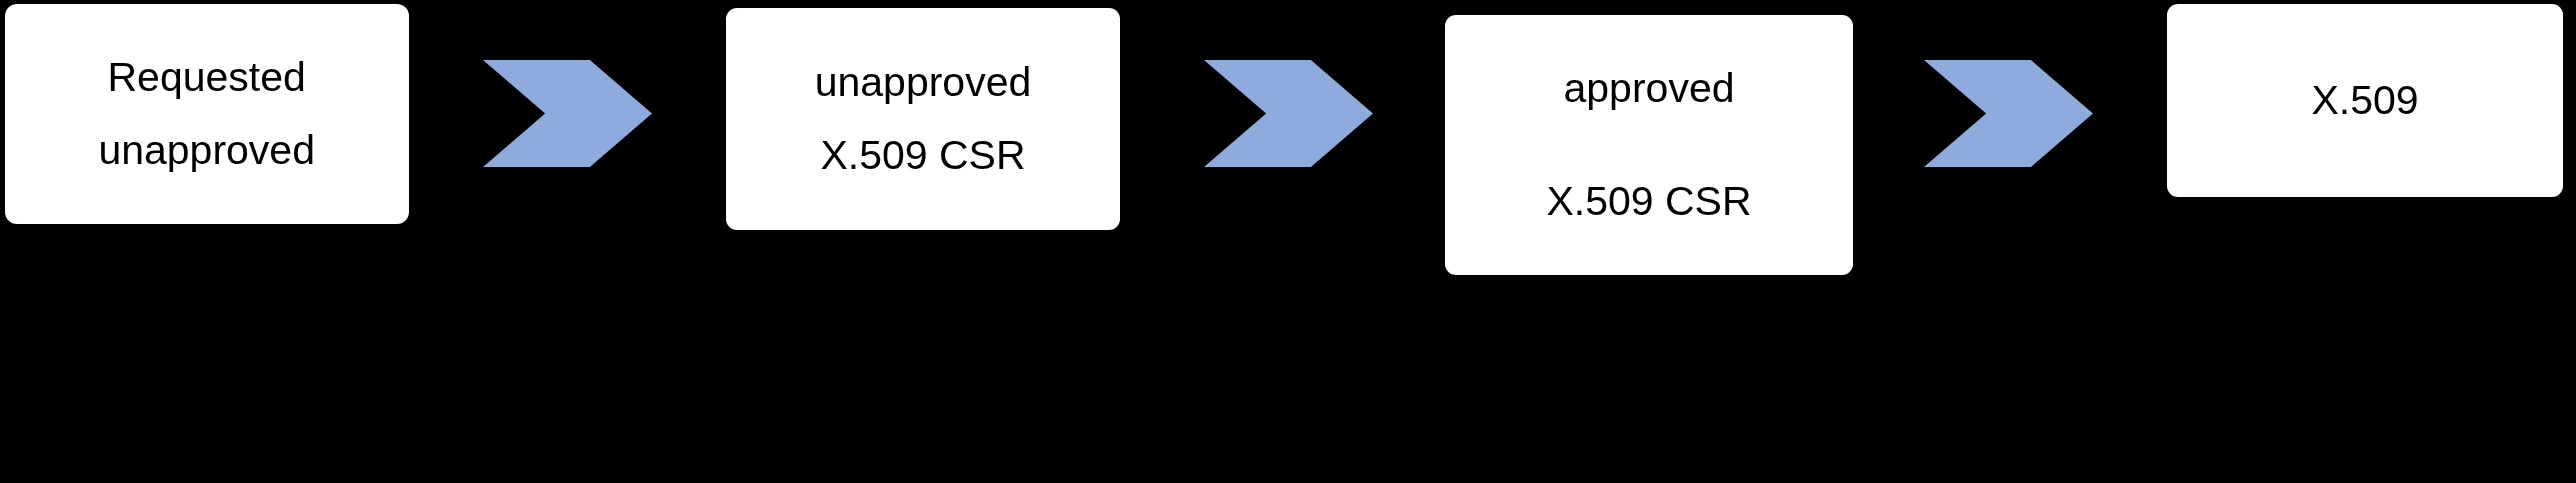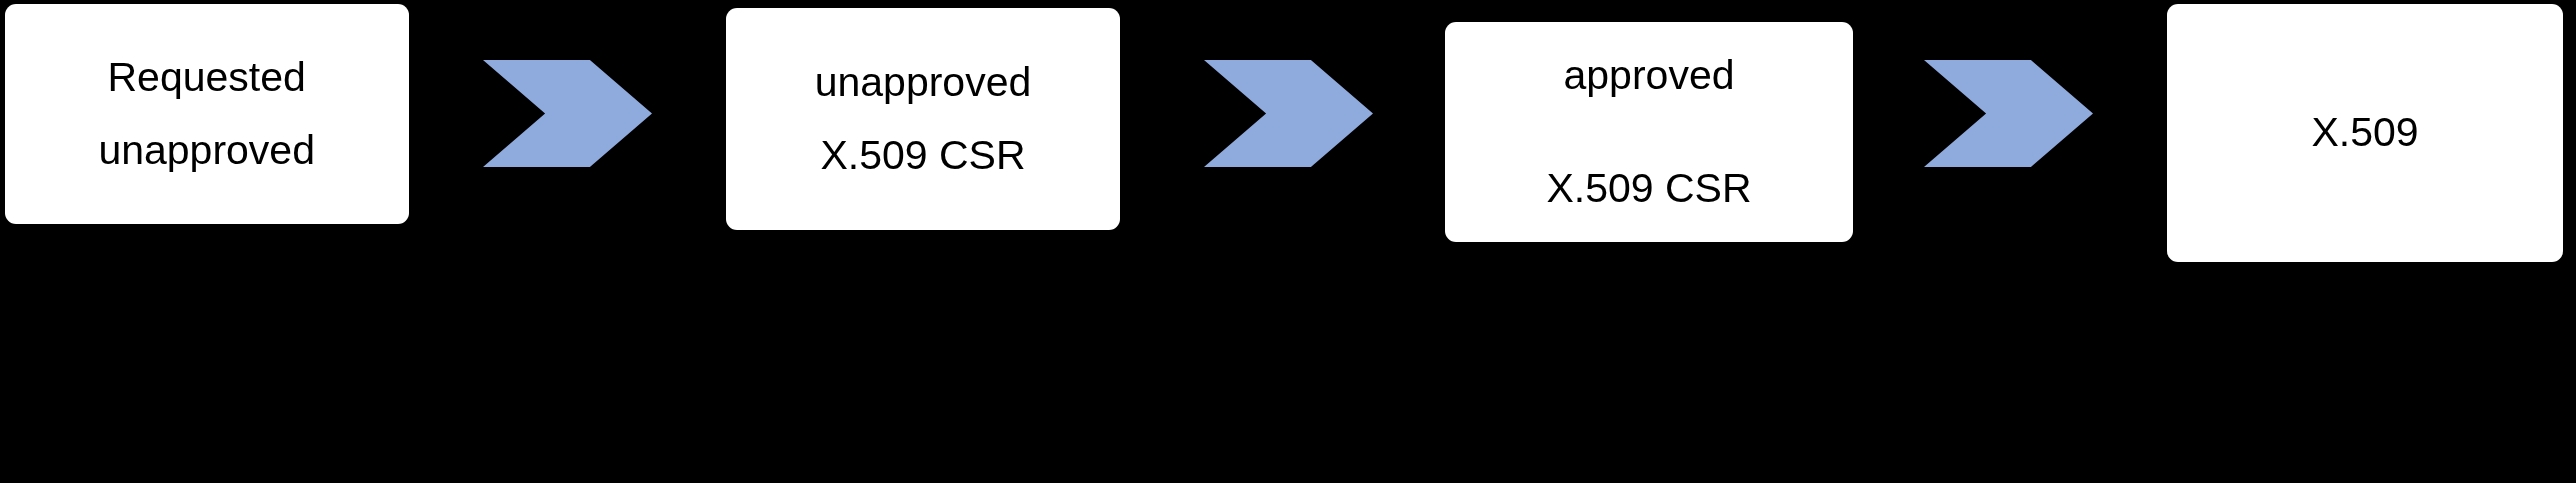--- a/index.html
+++ b/index.html
@@ -39,45 +39,45 @@
   .chevron-arrow {
     position: absolute;
     display: block;
   }
 </style>
 </head>
 <body>
 
 <div id="canvas">
 
-  <div class="node-box" style="left:4.7px; top:3.9px; width:404px; height:220px;">
+  <div class="node-box" style="left:4.7px; top:3.9px; width:404px; height:220px;border-radius:12px;">
     <span class="node-line">Requested</span>
     <span class="node-line">unapproved</span>
   </div>
 
   <svg class="chevron-arrow" style="left:483px; top:60px;" width="169" height="107" viewBox="0 0 215 136" aria-hidden="true">
     <polygon points="0,0 136,0 215,68 136,136 0,136 79,68" fill="#8FAADC"></polygon>
   </svg>
 
   <div class="node-box" style="left:726px; top:8px; width:394px; height:222px;">
     <span class="node-line">unapproved</span>
     <span class="node-line">X.509 CSR</span>
   </div>
 
   <svg class="chevron-arrow" style="left:1204px; top:60px;" width="169" height="107" viewBox="0 0 215 136" aria-hidden="true">
     <polygon points="0,0 136,0 215,68 136,136 0,136 79,68" fill="#8FAADC"></polygon>
   </svg>
 
-  <div class="node-box" style="left:1445px; top:22px; width:408px; height:220px;gap:40px;">
+  <div class="node-box" style="left:1445px; top:15px; width:408px; height:260px;gap:40px;">
     <span class="node-line">approved</span>
     <span class="node-line">X.509 CSR</span>
   </div>
 
   <svg class="chevron-arrow" style="left:1924px; top:60px;" width="169" height="107" viewBox="0 0 215 136" aria-hidden="true">
     <polygon points="0,0 136,0 215,68 136,136 0,136 79,68" fill="#8FAADC"></polygon>
   </svg>
 
-  <div class="node-box" style="left:2167px; top:3.9px; width:396px; height:258px;">
+  <div class="node-box" style="left:2167px; top:3.9px; width:396px; height:193px;">
     <span class="node-line">X.509</span>
   </div>
 
 </div>
 
 
 </body></html>

